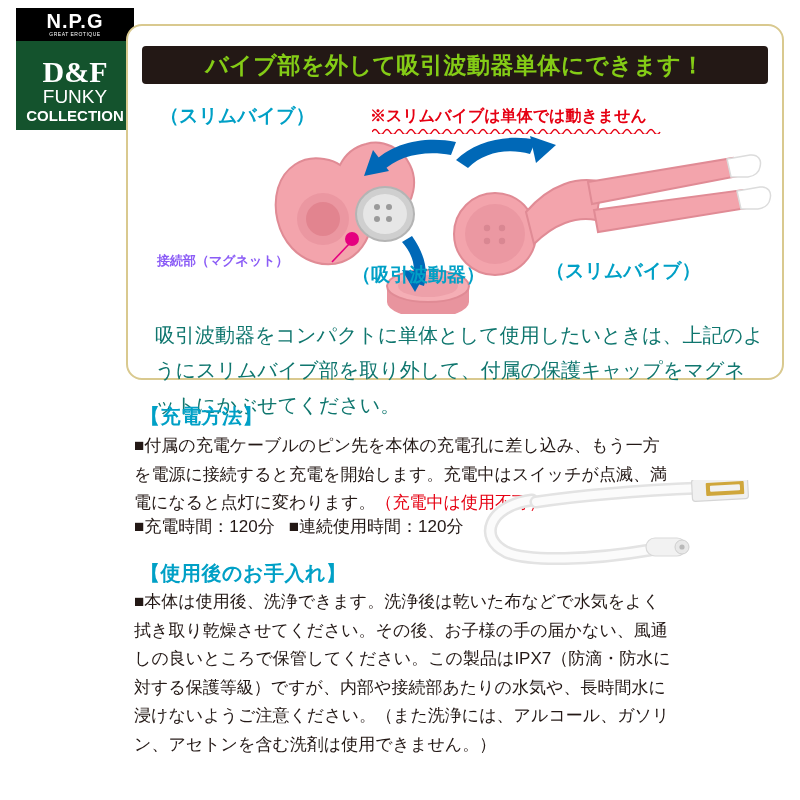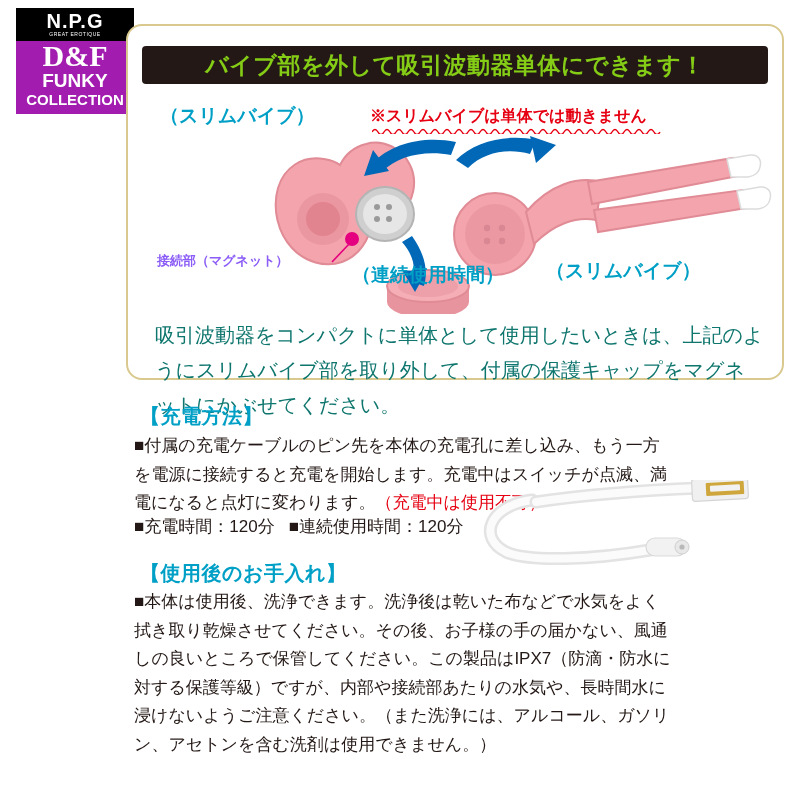--- a/index.html
+++ b/index.html
@@ -35,33 +35,33 @@
     font-weight: bold;
     letter-spacing: 1px;
   }
   .brand-top .npg-sub {
     font-size: 5px;
     letter-spacing: 0.5px;
     display: block;
     margin-top: 1px;
   }
   .brand-red {
-    background: #a21caf;
+    background: #14532d;
     color: #fff;
-    padding: 0 0 6px 0;
+    padding: 16px 0 6px 0;
   }
   .brand-red .df {
     font-size: 30px;
     font-weight: bold;
     font-family: "Liberation Serif", serif;
     line-height: 1;
   }
   .brand-red .funky {
     font-size: 19px;
-    font-weight: bold;
+    font-weight: normal;
     letter-spacing: 0px;
     line-height: 1.05;
     display: block;
   }
   .brand-red .collection {
     font-size: 15px;
     font-weight: bold;
     letter-spacing: 0px;
     line-height: 1.15;
     display: block;
@@ -263,21 +263,21 @@
     <path d="M224 219 L206 238"></path>
   </g>
 </svg>
 
 <div class="lbl lbl-cyan" id="lbl-suction">（スリムバイブ）</div>
 <div class="lbl lbl-red" id="lbl-note">※スリムバイブは単体では動きません</div>
 <svg class="wavy" viewBox="0 0 292 8">
   <path d="M0 6 Q3 1 6 6 T12 6 T18 6 T24 6 T30 6 T36 6 T42 6 T48 6 T54 6 T60 6 T66 6 T72 6 T78 6 T84 6 T90 6 T96 6 T102 6 T108 6 T114 6 T120 6 T126 6 T132 6 T138 6 T144 6 T150 6 T156 6 T162 6 T168 6 T174 6 T180 6 T186 6 T192 6 T198 6 T204 6 T210 6 T216 6 T222 6 T228 6 T234 6 T240 6 T246 6 T252 6 T258 6 T264 6 T270 6 T276 6 T282 6 T288 6" fill="none" stroke="#e60012" stroke-width="1.4"></path>
 </svg>
 <div class="lbl lbl-cyan" id="lbl-slim">（スリムバイブ）</div>
-<div class="lbl lbl-cyan" id="lbl-cap">（連続使用時間）</div>
+<div class="lbl lbl-cyan" id="lbl-cap">（吸引波動器）</div>
 <div class="lbl lbl-pink" id="lbl-connect">接続部（マグネット）</div>
 
 <div class="panel-text">吸引波動器をコンパクトに単体として使用したいときは、上記のようにスリムバイブ部を取り外して、付属の保護キャップをマグネットにかぶせてください。</div>
 
 <div class="sec-title" id="sec1-title">【充電方法】</div>
 <div class="body-text" id="sec1-body">
   <span>■付属の充電ケーブルのピン先を本体の充電孔に差し込み、もう一方を電源に接続すると充電を開始します。充電中はスイッチが点滅、満電になると点灯に変わります。</span><span class="hl-red">（充電中は使用不可）</span>
 </div>
 <div class="body-text" id="sec1-spec">
   <span>■充電時間：120分</span>&nbsp;&nbsp;&nbsp;<span>■連続使用時間：120分</span>

